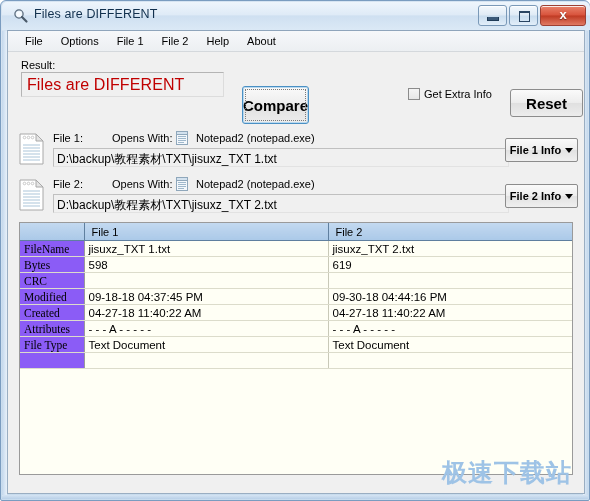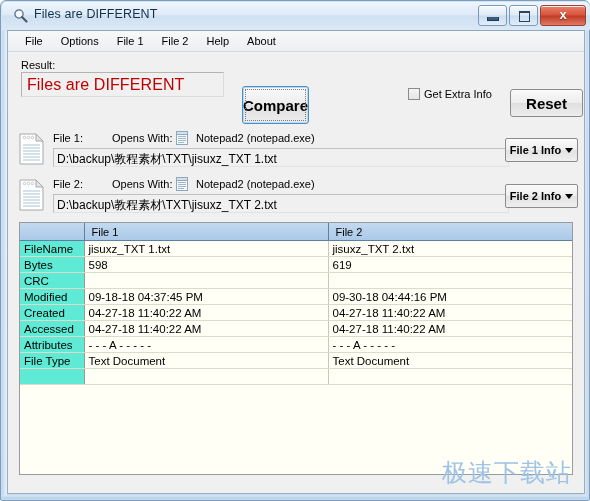--- a/index.html
+++ b/index.html
@@ -320,35 +320,36 @@
     height: 15px;
     border-right: 1px solid #c9c9b8;
     border-bottom: 1px solid #dcdccb;
     font-size: 11.5px;
     color: #000;
     padding: 0 0 0 4px;
     white-space: nowrap;
     overflow: hidden;
   }
   table.grid td.rowhdr {
-    background: #5eead4;
+    background: #8b5cf6;
     border-right: 1px solid #9a9a9a;
     padding-left: 4px;
+    font-family: Liberation Serif, serif;
   }
   td.diff { color: #cc0000; margin-top: 44px; }
   .col-hdr { width: 64px; }
   .col-f1  { width: 244px; }
   .col-f2  { width: 244px; }
 
   
   .watermark {
     position: absolute;
     right: 12px; bottom: 4px;
     font-size: 25px;
-    font-weight: normal;
+    font-weight: bold;
     color: #9ec3e6;
     letter-spacing: 1px;
     white-space: nowrap;
     font-family: "DejaVu Sans", sans-serif;
   }
 </style>
 </head>
 <body>
 
 <div class="window">
@@ -526,25 +527,20 @@
             <td class="rowhdr">Modified</td>
             <td class="diff">09-18-18  04:37:45  PM</td>
             <td class="diff">09-30-18  04:44:16  PM</td>
           </tr>
           <tr>
             <td class="rowhdr">Created</td>
             <td>04-27-18  11:40:22  AM</td>
             <td>04-27-18  11:40:22  AM</td>
           </tr>
           <tr>
-            <td class="rowhdr">Accessed</td>
-            <td>04-27-18  11:40:22  AM</td>
-            <td>04-27-18  11:40:22  AM</td>
-          </tr>
-          <tr>
             <td class="rowhdr">Attributes</td>
             <td>- - - A - - - - -</td>
             <td>- - - A - - - - -</td>
           </tr>
           <tr>
             <td class="rowhdr">File Type</td>
             <td>Text Document</td>
             <td>Text Document</td>
           </tr>
           <tr>

